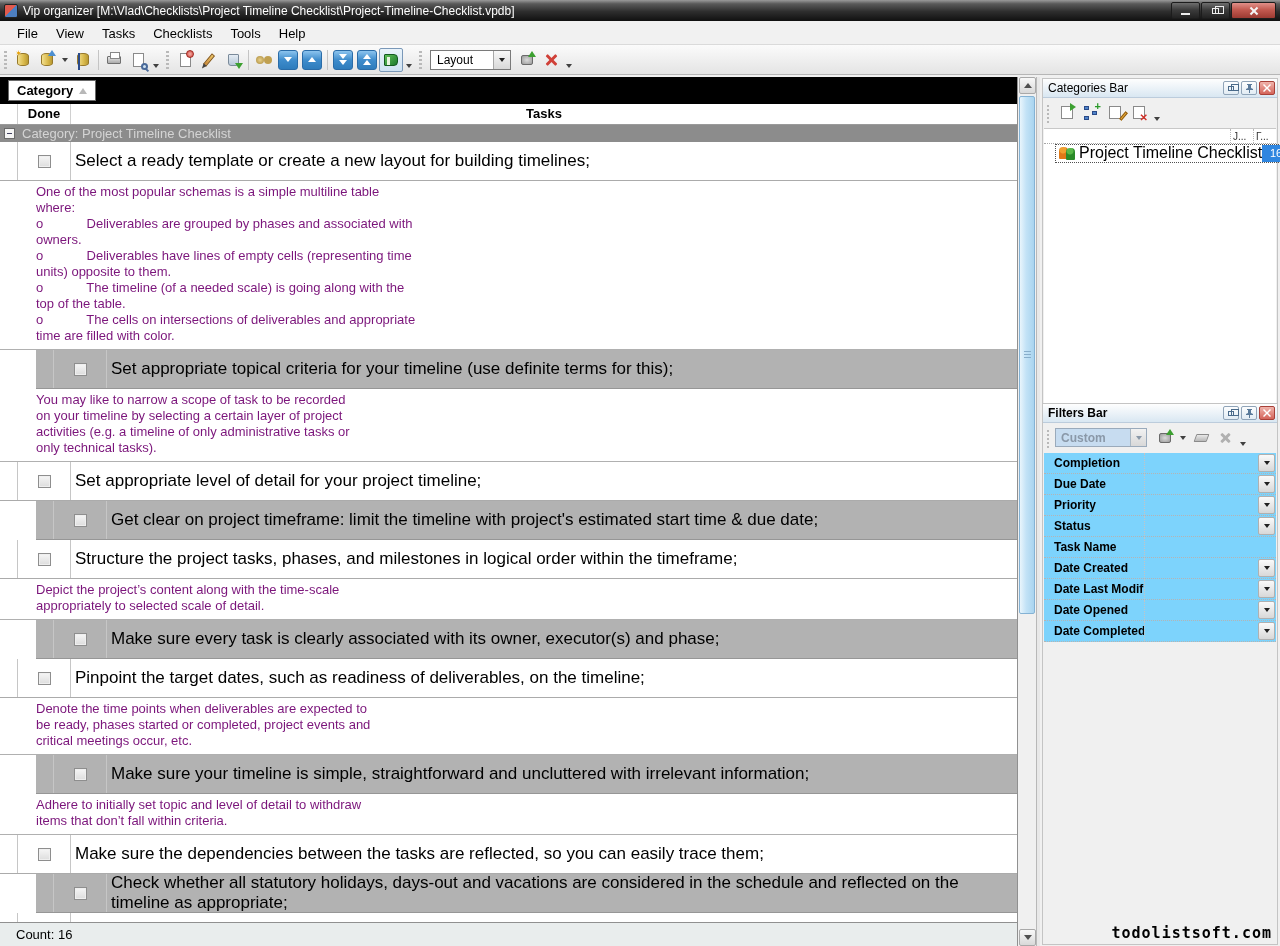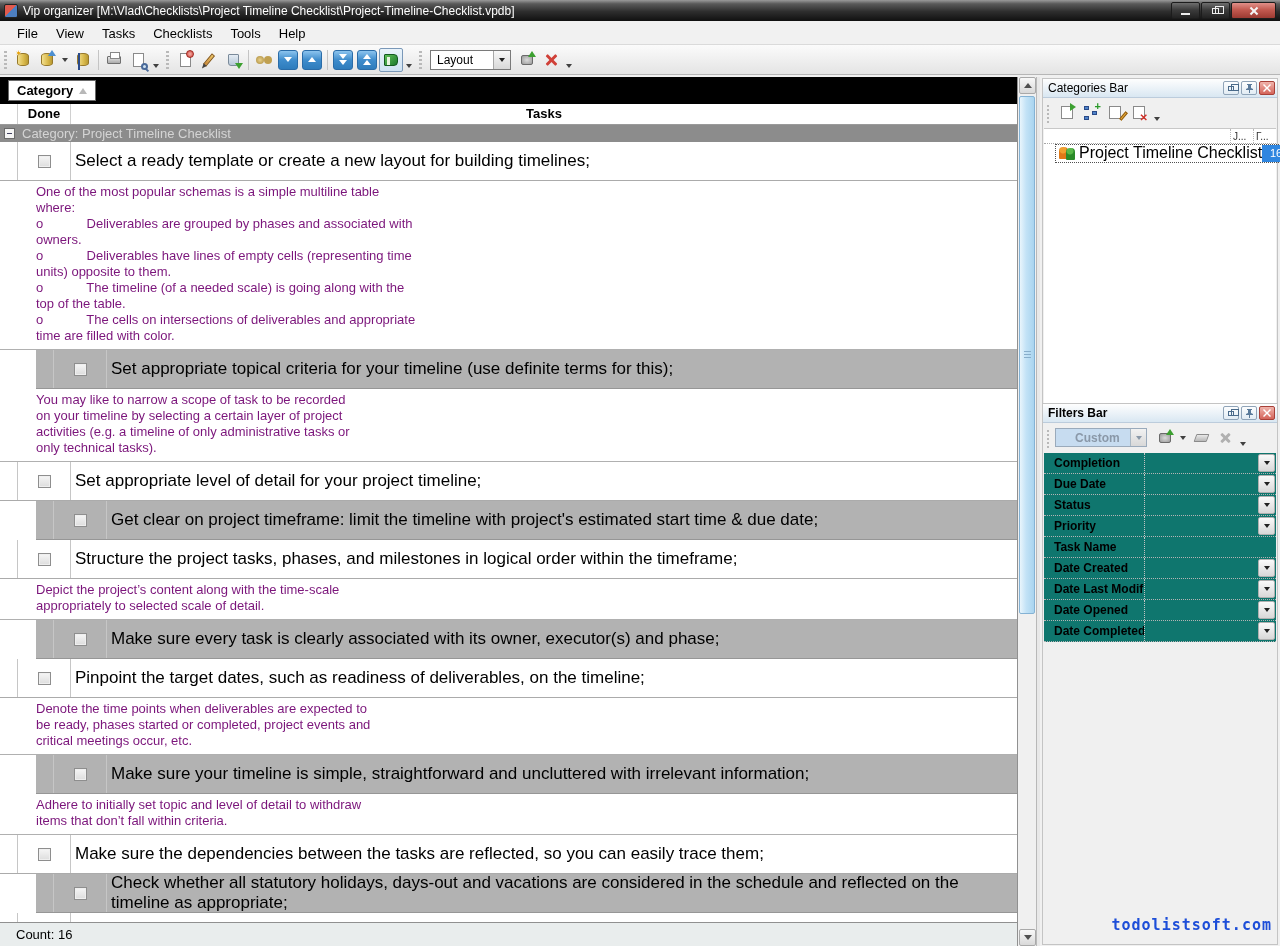--- a/index.html
+++ b/index.html
@@ -141,30 +141,30 @@
   .cats-colheader .cc { width:23px; border-left:1px dotted #B8B8B8; padding:2px 0 0 2px; }
   .cat-row { height:18px; display:flex; align-items:center; position:relative; }
   .cat-focus { display:flex; align-items:center; flex:1; outline:1px dotted #505050; margin-left:12px; height:17px; }
   .people { position:relative; width:17px; height:13px; margin:0 3px; }
   .people:before { content:""; position:absolute; left:0; top:0; width:9px; height:12px; background:radial-gradient(circle at 4px 3px,#F0A030 3px,#E07818 4px); border-radius:4px 4px 1px 1px; }
   .people:after { content:""; position:absolute; left:7px; top:1px; width:9px; height:12px; background:radial-gradient(circle at 4px 3px,#58B848 3px,#2A8A28 4px); border-radius:4px 4px 1px 1px; }
   .cat-label { flex:1; font-size:16px; white-space:nowrap; overflow:hidden; }
   .cat-count { width:23px; height:17px; background:#2F86E0; color:#fff; font-size:11px; text-align:right; padding:2px 3px 0 0; }
 
   .filter-combo { height:19px; width:92px; background:#C7DCF0; border:1px solid #9AAABB; display:flex; align-items:center; margin-right:6px; }
-  .filter-combo .fc-text { flex:1; font-size:12px; color:#8A98A8; padding-left:5px;margin-left:14px; }
+  .filter-combo .fc-text { flex:1; font-size:12px; color:#8A98A8; padding-left:5px; }
   .filter-combo .fc-btn { width:16px; height:17px; background:linear-gradient(#F2F2F2,#D8D8D8); border-left:1px solid #AAB8C4; display:flex; align-items:center; justify-content:center; }
   .tri-down-dis { width:0; height:0; border-left:3px solid transparent; border-right:3px solid transparent; border-top:4px solid #8A98A8; }
   .filters-rows { position:absolute; left:1px; right:1px; top:49px; }
-  .filter-row { height:21px; background:#0f766e; border-bottom:1px dotted #B4B4B4; display:flex; align-items:center; }
+  .filter-row { height:21px; background:#7dd3fc; border-bottom:1px dotted #B4B4B4; display:flex; align-items:center; }
   .fr-label { width:100px; padding-left:10px; font-size:12px; white-space:nowrap; overflow:hidden; }
   .fr-value { flex:1; align-self:stretch; border-left:1px dotted #C4C4C4; position:relative; }
   .fr-arrow { position:absolute; right:1px; top:1px; width:17px; height:18px; border:1px solid #B0B0B0; border-radius:2px; background:linear-gradient(#FAFAFA,#D8D8D8); display:flex; align-items:center; justify-content:center; }
 
-  .branding { position:absolute; right:8px; bottom:12px; font-family:"DejaVu Sans Mono",monospace; font-weight:bold; font-size:15px; letter-spacing:1px; color:#1d4ed8; }
+  .branding { position:absolute; right:8px; bottom:4px; font-family:"DejaVu Sans Mono",monospace; font-weight:bold; font-size:15px; letter-spacing:1px; color:#000000; }
 </style>
 </head>
 <body>
 
 <div class="titlebar">
   <span class="app-icon"></span>
   <span class="titlebar-text">Vip organizer [M:\Vlad\Checklists\Project Timeline Checklist\Project-Timeline-Checklist.vpdb]</span>
   <div class="win-buttons">
     <div class="win-btn">
         <span class="glyph-min"></span>
@@ -513,29 +513,29 @@
         </div>
         <div class="filter-row">
           <div class="fr-label">Due Date</div>
           <div class="fr-value">
             <div class="fr-arrow">
               <span class="tri-down-s"></span>
             </div>
           </div>
         </div>
         <div class="filter-row">
+          <div class="fr-label">Priority</div>
+          <div class="fr-value">
+            <div class="fr-arrow">
+              <span class="tri-down-s"></span>
+            </div>
+          </div>
+        </div>
+        <div class="filter-row">
           <div class="fr-label">Status</div>
-          <div class="fr-value">
-            <div class="fr-arrow">
-              <span class="tri-down-s"></span>
-            </div>
-          </div>
-        </div>
-        <div class="filter-row">
-          <div class="fr-label">Priority</div>
           <div class="fr-value">
             <div class="fr-arrow">
               <span class="tri-down-s"></span>
             </div>
           </div>
         </div>
         <div class="filter-row">
           <div class="fr-label">Task Name</div>
           <div class="fr-value"></div>
         </div>

